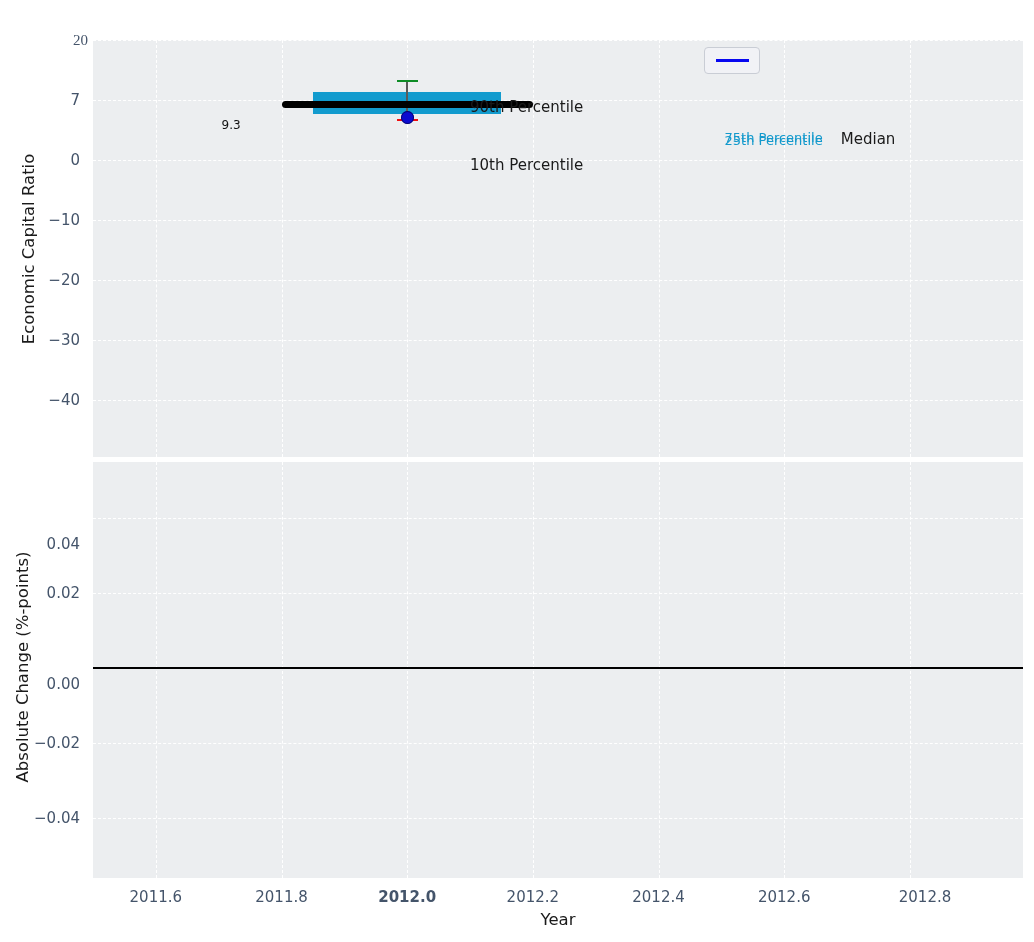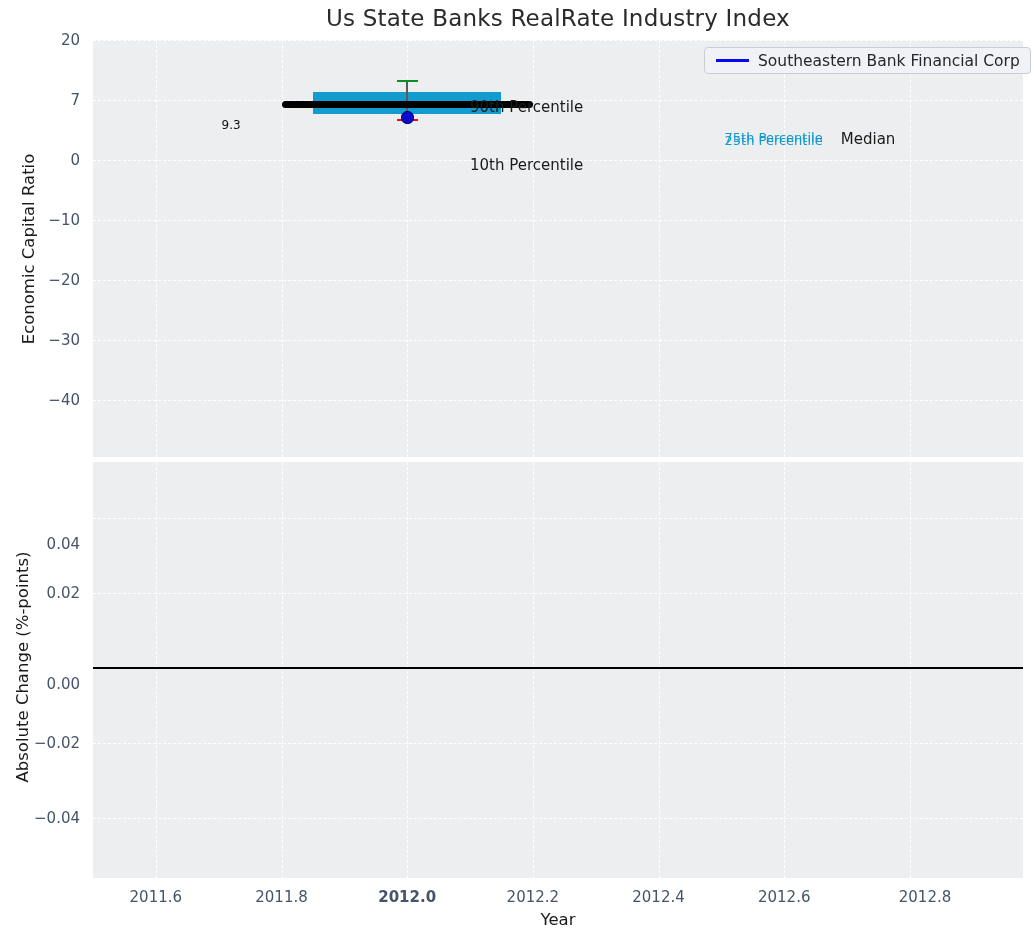--- a/index.html
+++ b/index.html
@@ -46,21 +46,20 @@
   }
   #legend-line{display:inline-block;width:33px;height:2.5px;background:#0707f0;}
   #legend-label{font-size:15.5px;color:#26262e;white-space:nowrap;}
   .shape{position:absolute;}
   .annotation{position:absolute;white-space:nowrap;margin-top:36px;}
 </style>
 </head>
 <body>
 
 <div id="fig" style="background: rgb(255, 255, 255);">
-  <div id="chart-title">Us State Banks RealRate Industry Index</div>
 
   <div class="ylabel" id="ylabel-top">Economic Capital Ratio</div>
   <div class="ylabel" id="ylabel-bottom">Absolute Change (%-points)</div>
   <div id="xlabel">Year</div>
 
   <div id="ax1" class="axes" style="left: 93px; top: 40px; width: 930px; height: 417px; background: rgb(236, 238, 240);">
       <div class="gridline v" style="left: 62.8378px;"></div>
       <div class="gridline v" style="left: 188.514px;"></div>
       <div class="gridline v" style="left: 314.189px;"></div>
       <div class="gridline v" style="left: 439.865px;"></div>
@@ -98,23 +97,22 @@
       <div class="gridline h" style="top: 55.8918px;"></div>
       <div class="gridline h" style="top: 130.914px;"></div>
       <div class="gridline h" style="top: 205.937px;"></div>
       <div class="gridline h" style="top: 280.959px;"></div>
       <div class="gridline h" style="top: 355.982px;"></div>
       <div class="shape" style="left: 0px; right: 0px; top: 205.037px; height: 1.8px; background: rgb(0, 0, 0);"></div>
     </div>
 
   <div id="legend">
     <span id="legend-line" style="background: rgb(7, 7, 240);"></span>
-    <span id="legend-label">Southeastern Bank Financial Corp</span>
   </div>
-<div class="tick ytick" style="left: 80px; top: 40px;">20</div>
+<div class="tick ytick" style="left: 88px; top: 40px; font-family: Liberation Serif, serif;">20</div>
     <div class="tick ytick" style="left: 80px; top: 100px;">7</div>
     <div class="tick ytick" style="left: 80px; top: 160px;">0</div>
     <div class="tick ytick" style="left: 80px; top: 220px;">−10</div>
     <div class="tick ytick" style="left: 80px; top: 280px;">−20</div>
     <div class="tick ytick" style="left: 80px; top: 340px;">−30</div>
     <div class="tick ytick" style="left: 80px; top: 400px;">−40</div>
     <div class="tick ytick" style="left: 80px; top: 517.892px; margin-top: 26px;">0.04</div>
     <div class="tick ytick" style="left: 80px; top: 592.914px;">0.02</div>
     <div class="tick ytick" style="left: 80px; top: 684px;">0.00</div>
     <div class="tick ytick" style="left: 80px; top: 742.959px;">−0.02</div>

